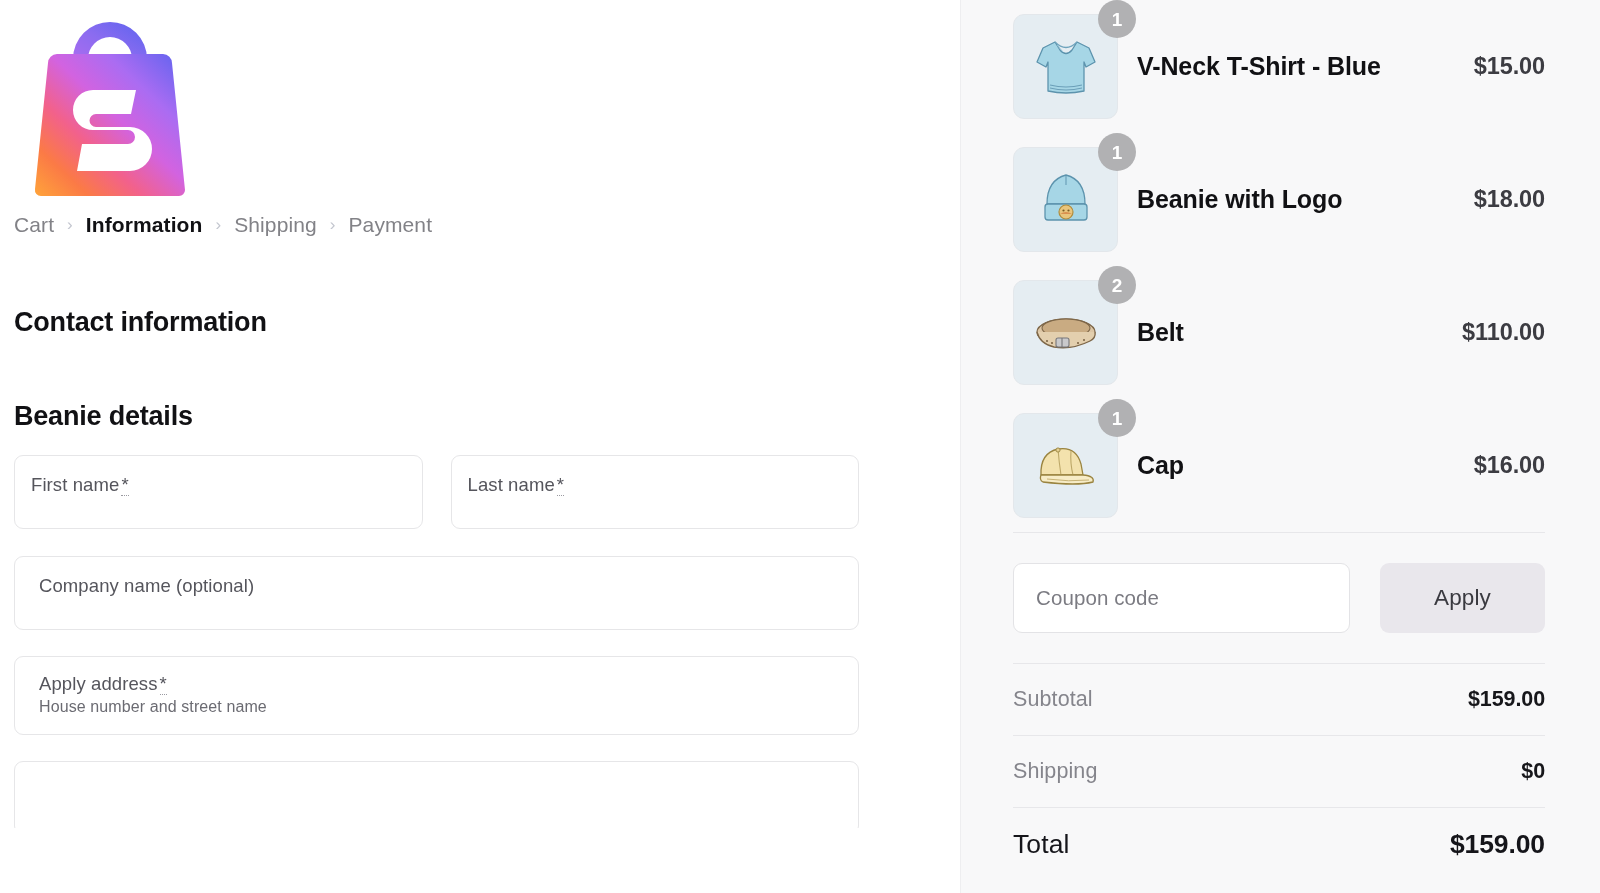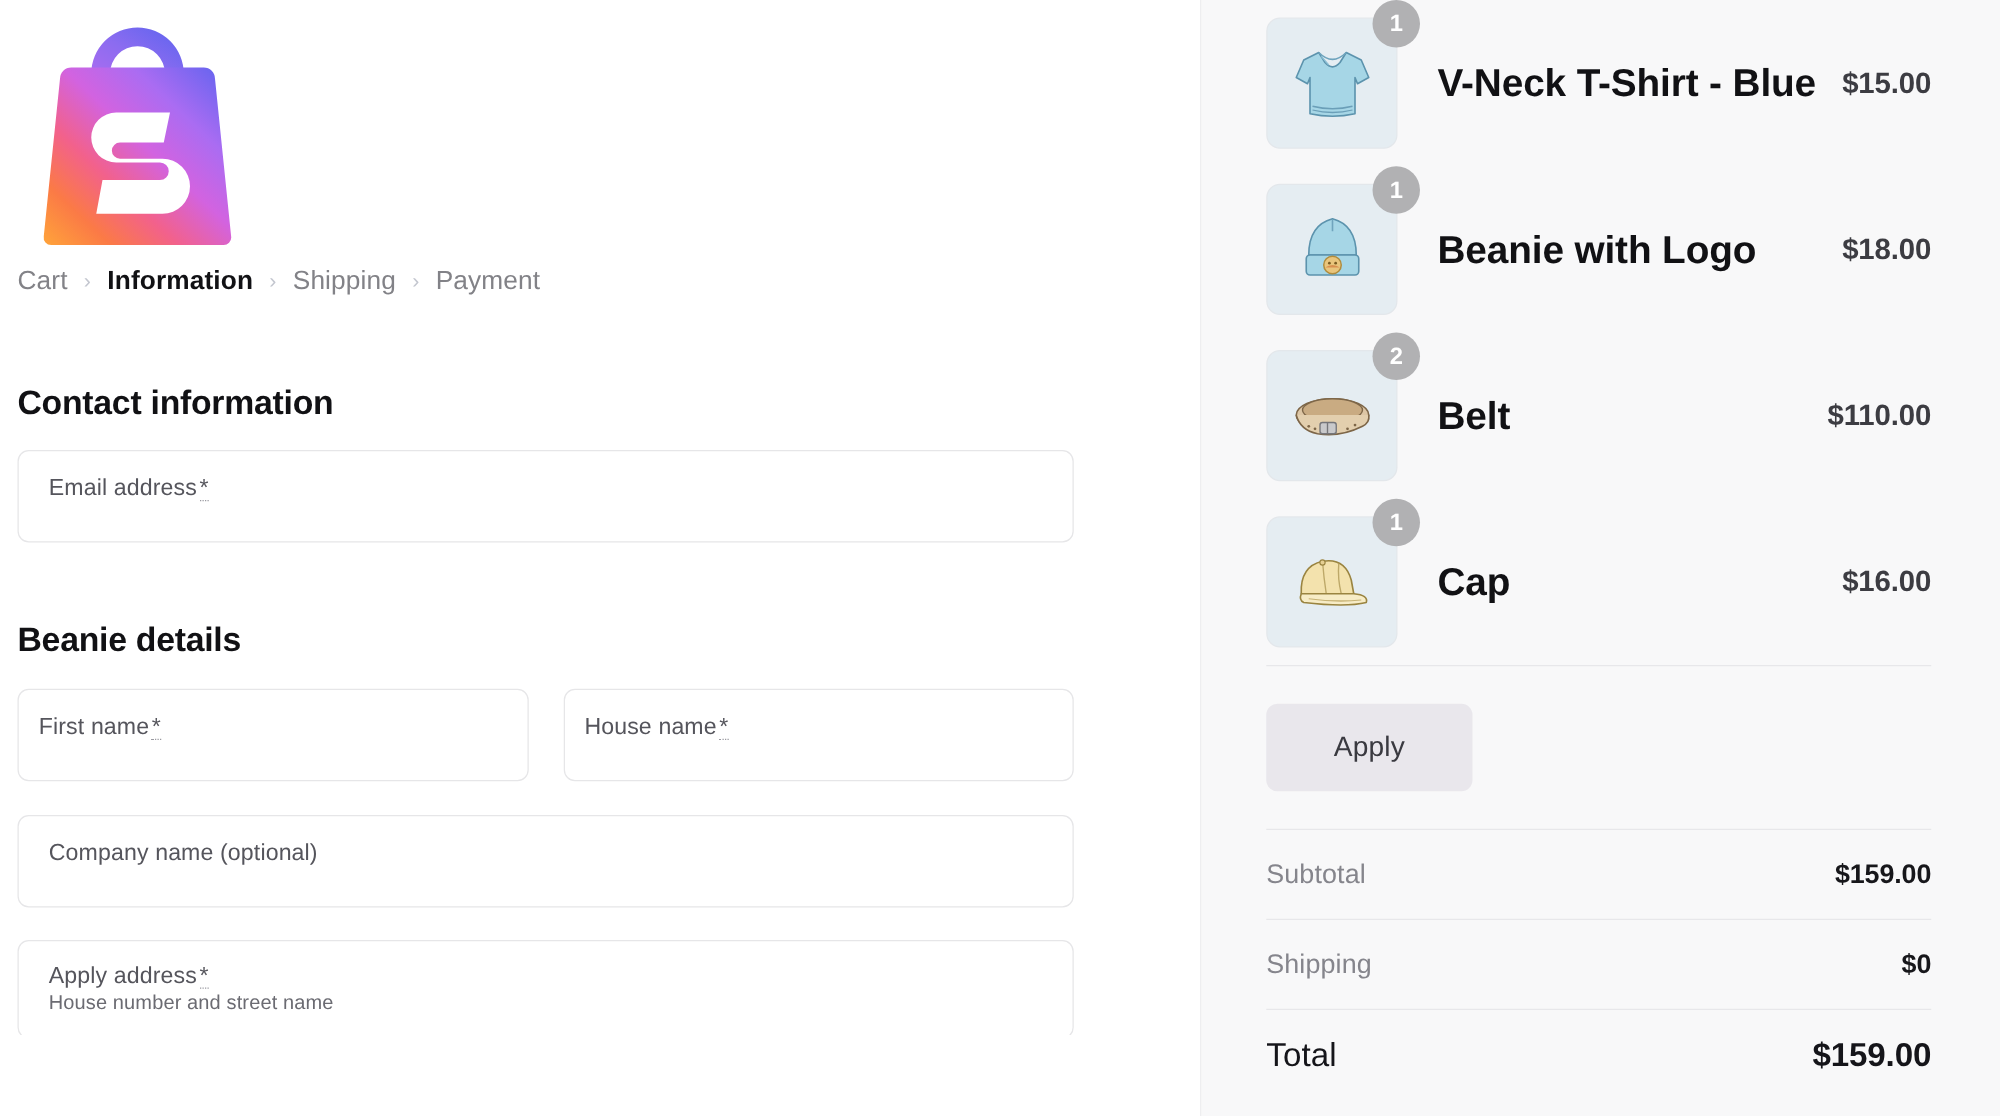--- a/index.html
+++ b/index.html
@@ -182,24 +182,24 @@
     font-weight: 600;
     display: flex;
     align-items: center;
     justify-content: center;
     line-height: 1;
     z-index: 3;
   }
 
   .item-name {
     flex: 1 1 auto;
-    font-size: 31px;
+    font-size: 25px;
     font-weight: 700;
     color: #111114;
-    padding-left: 32px;
+    padding-left: 19px;
     letter-spacing: -0.1px;
     white-space: nowrap;
   }
   .item-price {
     font-size: 23.5px;
     font-weight: 700;
     color: #3c3c42;
     text-align: right;
     white-space: nowrap;
     letter-spacing: -0.1px;
@@ -345,34 +345,31 @@
       <span class="crumb active">Information</span>
       <span class="crumb-sep">›</span>
       <span class="crumb">Shipping</span>
       <span class="crumb-sep">›</span>
       <span class="crumb">Payment</span>
     </nav>
 
     <div id="contact-section">
       <h2 class="section-title">Contact information</h2>
 
-      <div class="field" id="email-field">
-        <div class="field-label"><span>Email address</span><abbr class="req">*</abbr></div>
-      </div>
     </div>
 
     <div id="billing-section">
       <h2 class="section-title">Beanie details</h2>
 
       <div class="name-row">
         <div class="field">
           <div class="field-label"><span>First name</span><abbr class="req">*</abbr></div>
         </div>
         <div class="field">
-          <div class="field-label"><span>House name</span><abbr class="req">*</abbr></div>
+          <div class="field-label"><span>Last name</span><abbr class="req">*</abbr></div>
         </div>
       </div>
 
       <div class="field" id="company-field">
         <div class="field-label">Company name (optional)</div>
       </div>
 
       <div class="field" id="street-field">
         <div class="field-label"><span>Apply address</span><abbr class="req">*</abbr></div>
         <div class="field-sub">House number and street name</div>
@@ -460,20 +457,23 @@
           </div>
           <div class="item-name">Cap</div>
           <div class="item-price">$16.00</div>
         </div>
 
       </div>
 
       <div class="divider"></div>
 
       <div class="coupon-row">
+        <div class="coupon-input">
+          <span class="coupon-placeholder">Coupon code</span>
+        </div>
         <button class="apply-btn">Apply</button>
       </div>
 
       <div class="divider"></div>
 
       <div class="total-row">
         <span class="total-label">Subtotal</span>
         <span class="total-value">$159.00</span>
       </div>
 

